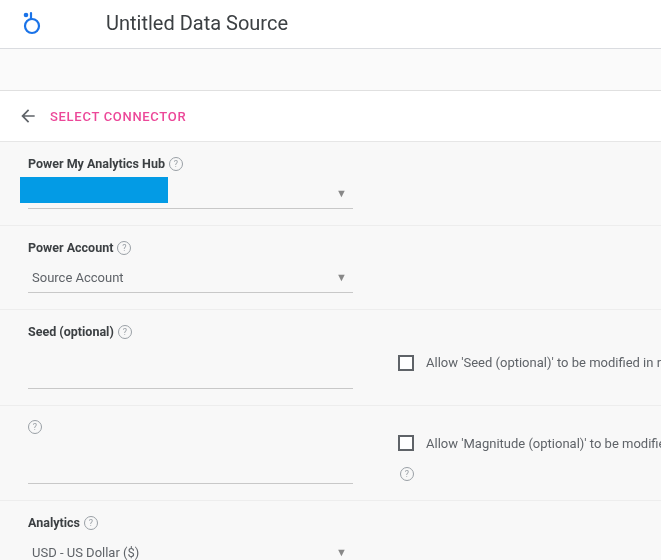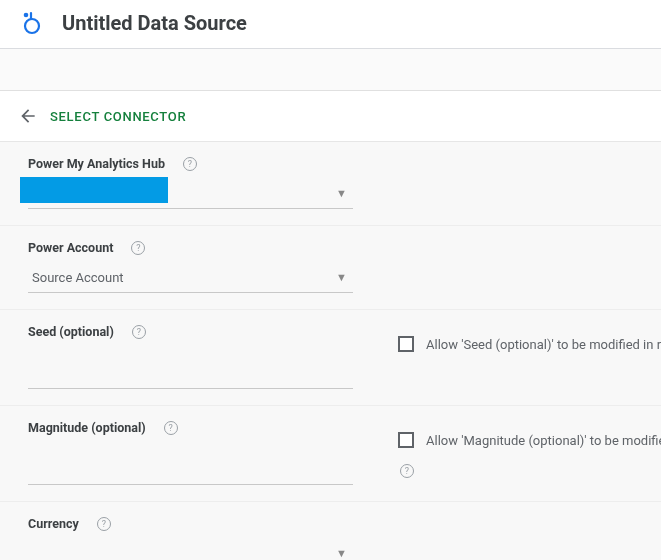--- a/index.html
+++ b/index.html
@@ -18,21 +18,22 @@
     padding: 10px 18px 12px 18px;
   }
   .logo {
     width: 26px;
     height: 26px;
     margin-right: 18px;
   }
   .title {
     font-size: 20px;
     color: #3c4043;
-    font-weight: 700;
+    font-weight: 400;
+    margin-left: 44px;
   }
   .hr1 { border: none; border-top: 1px solid #dadce0; margin: 0; }
   .spacer-bar {
     height: 42px;
     background: #fafafa;
     border-bottom: 1px solid #e0e0e0;
   }
   .nav-row {
     display: flex;
     align-items: center;
@@ -43,47 +44,47 @@
     width: 20px;
     height: 20px;
     color: #5f6368;
     cursor: pointer;
     display: flex;
     align-items: center;
   }
   .nav-label {
     font-size: 13px;
     letter-spacing: 0.7px;
-    color: #15803d;
+    color: #ec4899;
     font-weight: 500;
   }
   .form-area {
     background: #f8f8f8;
     border-top: 1px solid #e6e6e6;
     padding: 0;
   }
   .section {
     padding: 14px 28px 16px 28px;
     border-bottom: 1px solid #ededed;
   }
   .section-row {
     display: flex;
-    align-items: flex-start;
+    align-items: center;
     gap: 30px;
   }
   .section-left {
     flex: 0 0 340px;
   }
   .section-label {
     font-size: 12.5px;
     color: #3c4043;
     font-weight: 700;
     display: flex;
     align-items: center;
-    gap: 18px;
+    gap: 4px;
     margin-bottom: 8px;
   }
   .help-icon {
     width: 14px;
     height: 14px;
     border: 1.2px solid #9aa0a6;
     border-radius: 50%;
     display: inline-flex;
     align-items: center;
     justify-content: center;
@@ -216,40 +217,40 @@
           <span>Allow 'Seed (optional)' to be modified in re</span>
         </div>
       </div>
     </div>
   </div>
 
   <div class="section">
     <div class="section-row">
       <div class="section-left">
         <div class="section-label">
-          <span>Magnitude (optional)</span>
           <span class="help-icon">?</span>
         </div>
         <input class="text-input" type="text" value="" style="">
       </div>
       <div>
         <div class="checkbox-row">
           <span class="checkbox"></span>
           <span>Allow 'Magnitude (optional)' to be modified</span>
         </div>
         <div class="help-standalone">
           <span class="help-icon">?</span>
         </div>
       </div>
     </div>
   </div>
 
   <div class="section" style="border-bottom:none;">
     <div class="section-label">
-      <span>Currency</span>
+      <span>Analytics</span>
       <span class="help-icon">?</span>
     </div>
     <div class="select-field">
+      <span>USD - US Dollar ($)</span>
       <span class="caret">▼</span>
     </div>
   </div>
 
 </div>
 
 </body></html>

